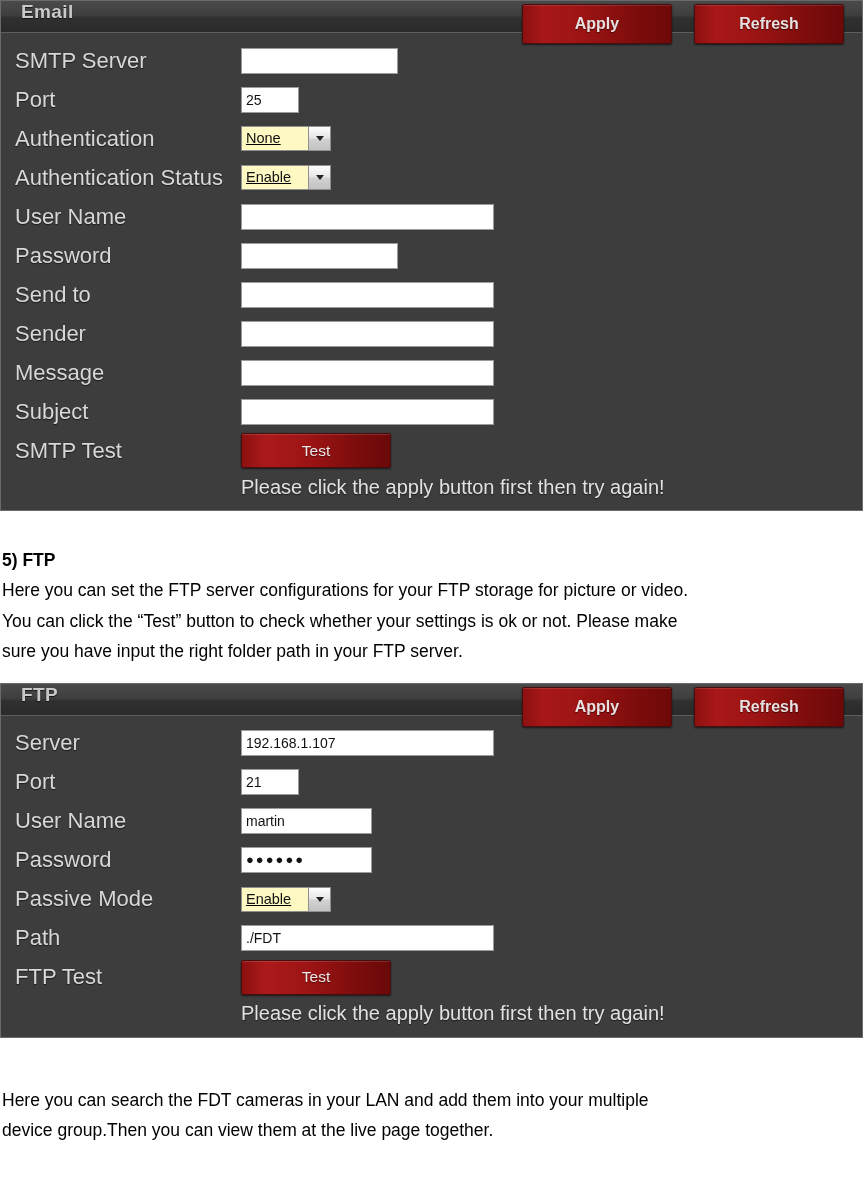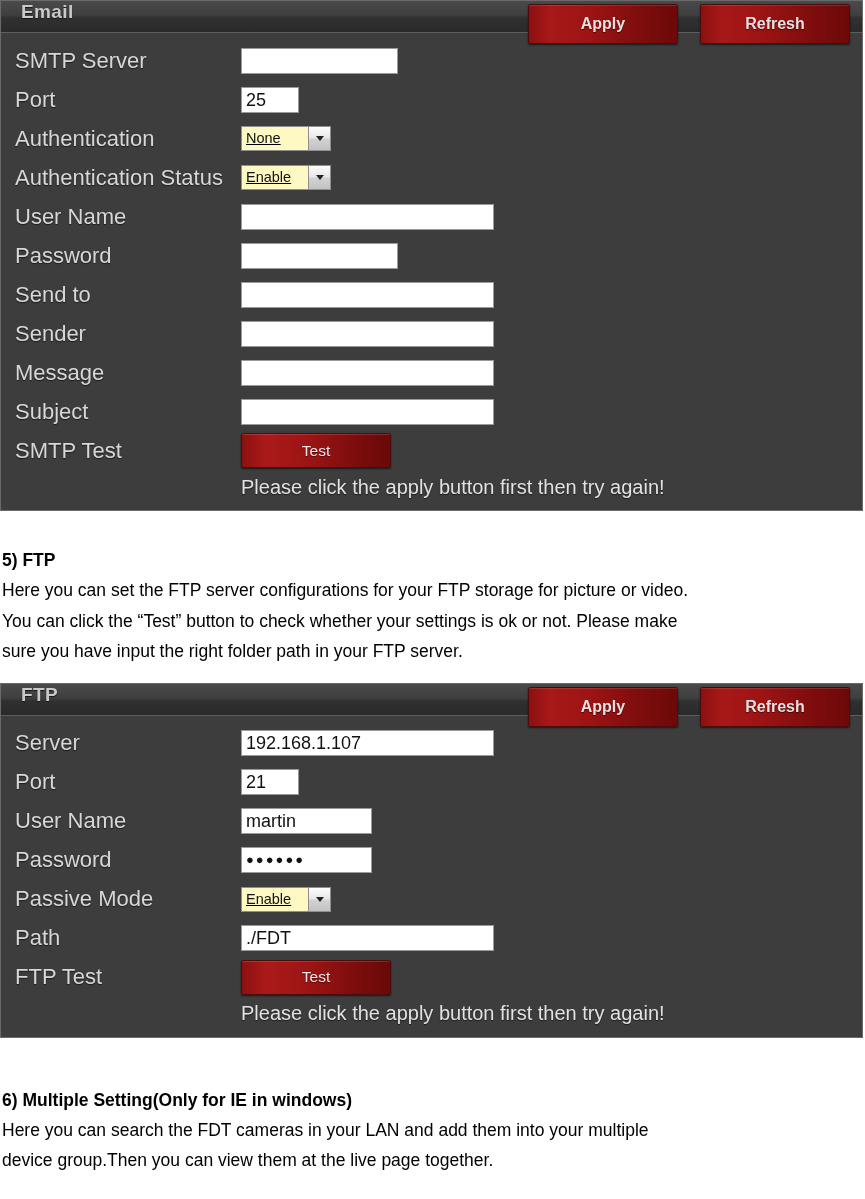--- a/index.html
+++ b/index.html
@@ -38,21 +38,21 @@
   .panel-title {
     color: #c9c9c9;
     font-size: 19px;
     margin-left: 20px;
     letter-spacing: .4px;
     text-shadow: 0 1px 1px #151515;
   }
 
   .header-buttons {
     position: absolute;
-    right: 12px;
+    right: 18px;
     top: 3px;
     display: flex;
     gap: 22px;
   }
 
   .btn-red {
     width: 148px;
     height: 38px;
     border: 1px solid #4a0d0d;
     border-radius: 2px;
@@ -88,21 +88,21 @@
     font-size: 22px;
     text-shadow: 0 1px 1px #1c1c1c;
     white-space: nowrap;
   }
 
   .field {
     background: #ffffff;
     border: 1px solid #9a9a9a;
     height: 26px;
     box-sizing: border-box;
-    font-size: 18px;
+    font-size: 14px;
     font-family: "Liberation Sans", sans-serif;
     color: #111;
     padding: 0 4px;
     line-height: 24px;
     outline: none;
     overflow: hidden;
     white-space: nowrap;
   }
 
   .w-small  { width: 58px; }
@@ -349,16 +349,15 @@
     <div class="hint-row">
       <div class="hint-text">Please click the apply button first then try again!</div>
     </div>
 
   </div>
 </div>
 
 <div class="spacer-c"></div>
 
 <div class="doc-block">
-  <p class="doc-heading">6) Multiple Setting(Only for IE in windows)</p>
   <p class="doc-para">Here you can search the FDT cameras in your LAN and add them into your multiple</p>
   <p class="doc-para">device group.Then you can view them at the live page together.</p>
 </div>
 
 </body></html>

